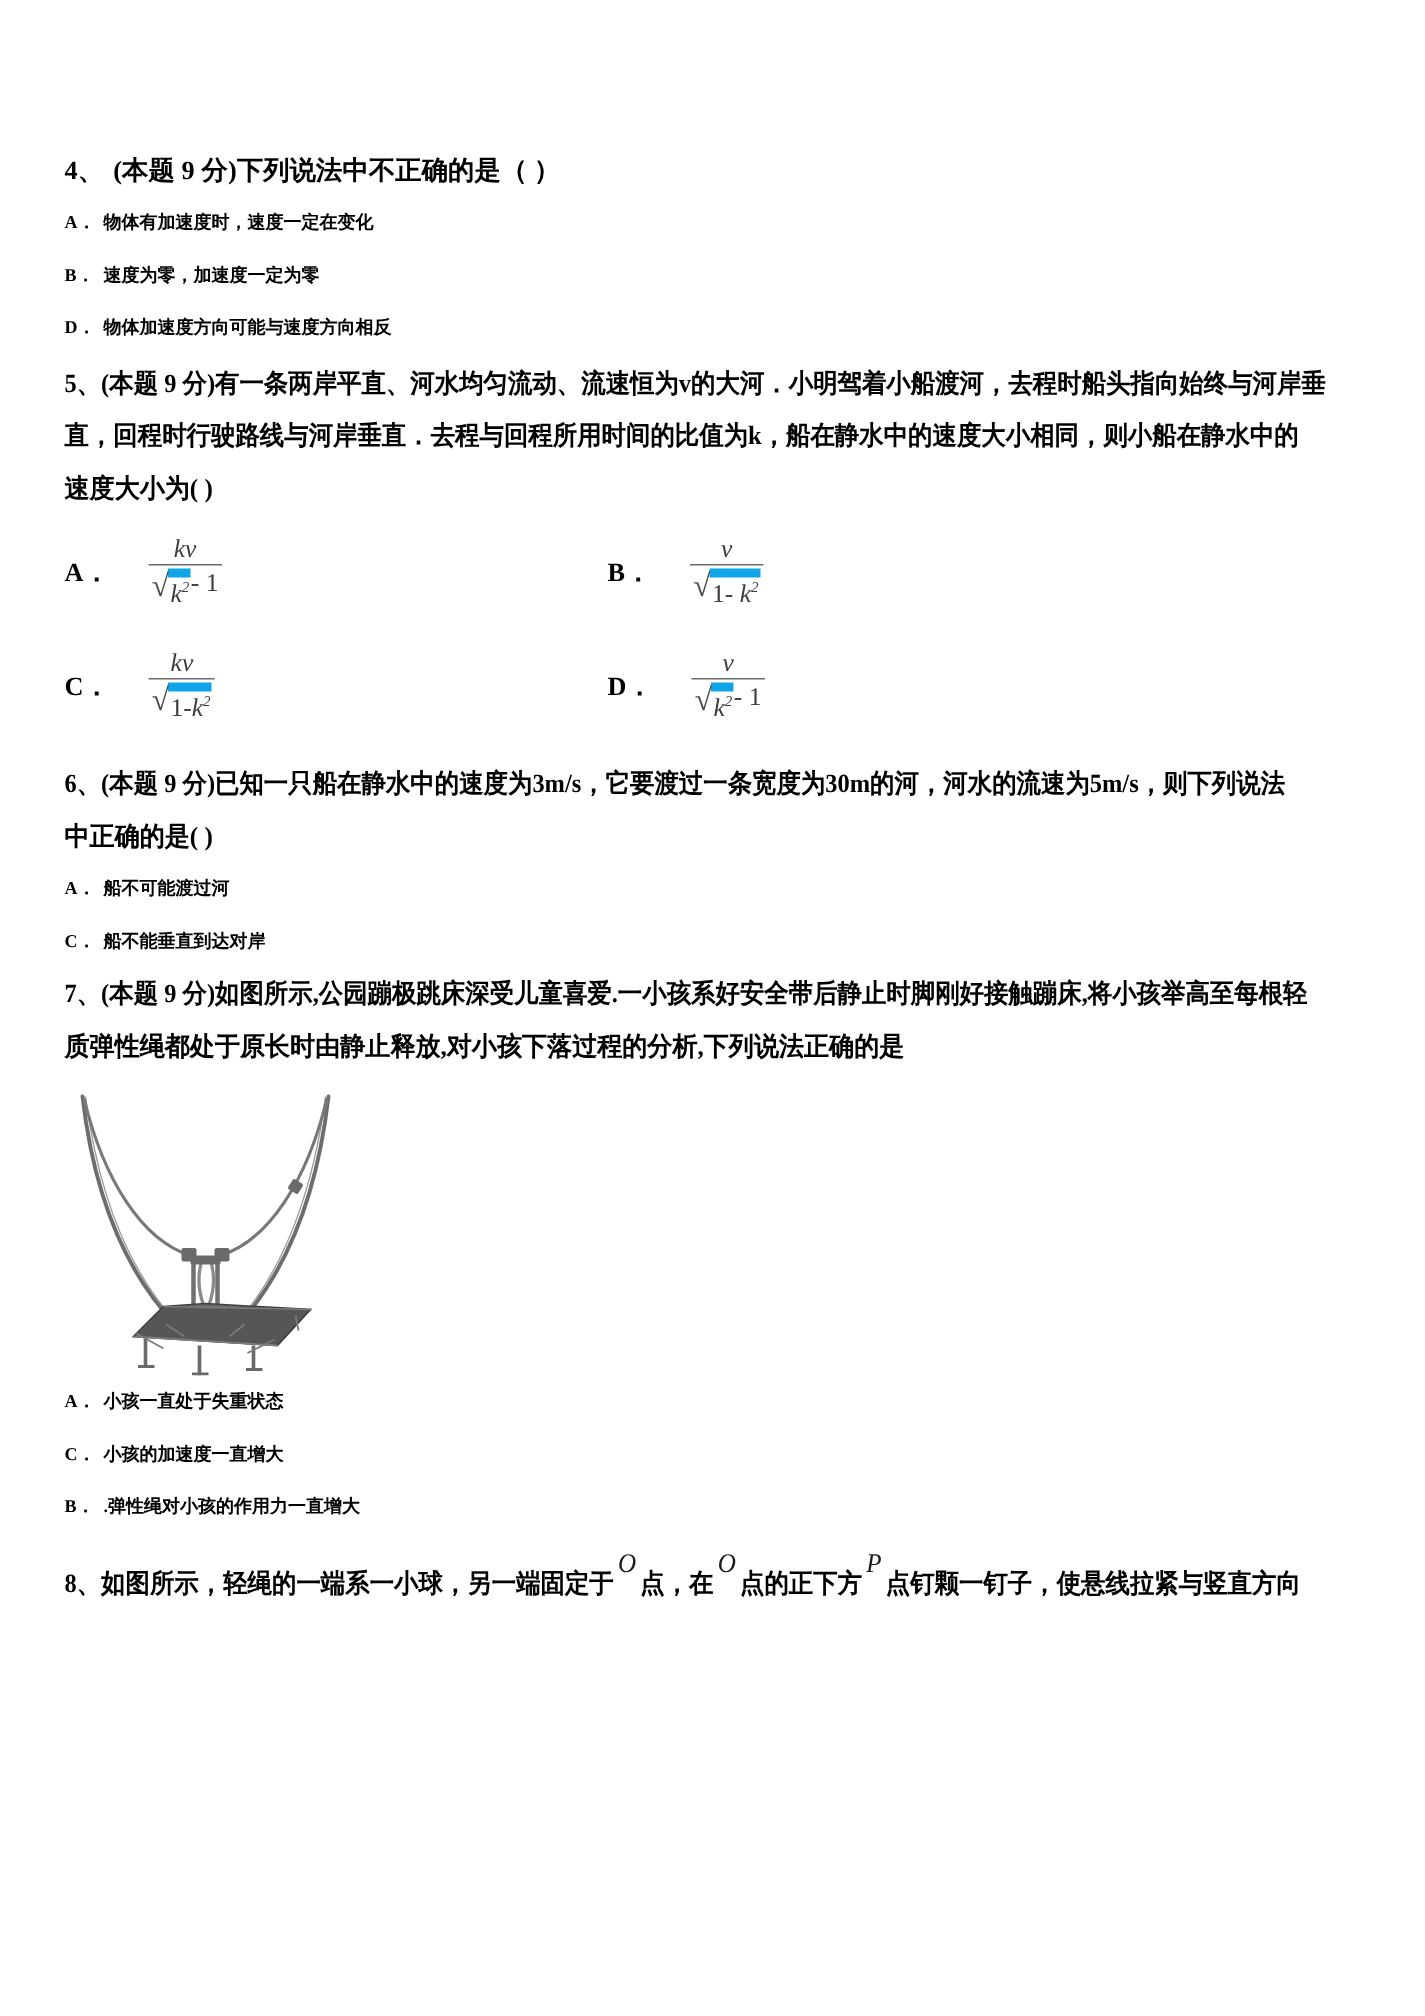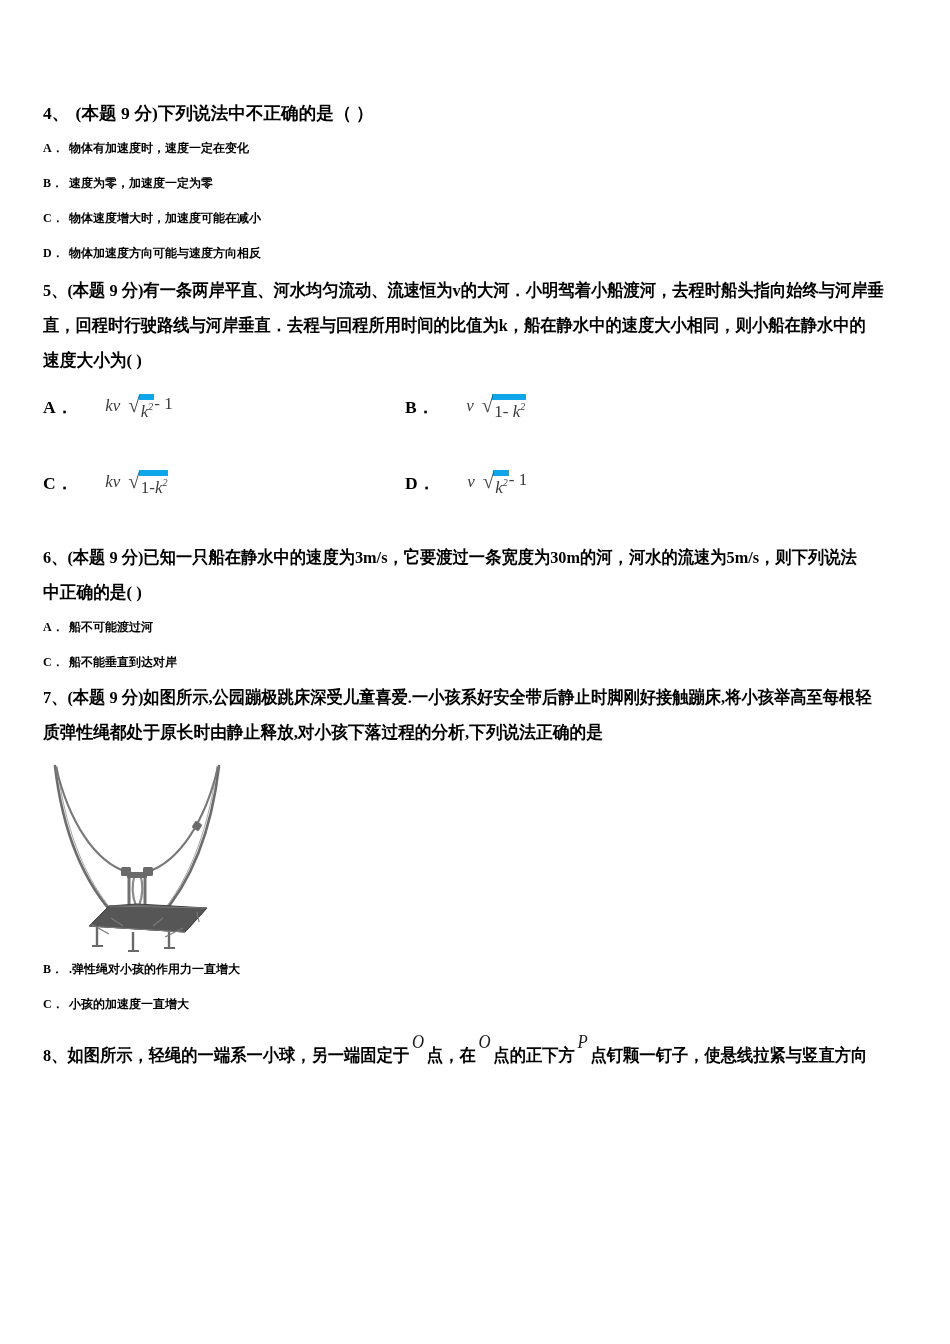--- a/index.html
+++ b/index.html
@@ -79,21 +79,21 @@
     align-items: center;
   }
   .mathopt .lbl {
     font-size: 17.5px;
     font-weight: bold;
     font-family: "Liberation Serif", serif;
     margin-right: 26px;
   }
   .frac {
     display: inline-flex;
-    flex-direction: row;
+    flex-direction: column;
     align-items: center;
     font-family: "Liberation Serif", "DejaVu Serif", serif;
     color: #3b3b3b;
   }
   .frac .num {
     font-size: 17px;
     font-style: italic;
     padding: 0 6px 1px 6px;
     line-height: 1.05;
   }
@@ -170,23 +170,20 @@
     <div>
       <div class="qline">
         <span class="qnum">4、</span><span style="display:inline-block;width:6px"></span><span class="qnum">(本题 9 分)</span><span>下列说法中不正确的是（ ）</span>
       </div>
 
       <div class="opt">
         <span class="lbl">A．</span><span>物体有加速度时，速度一定在变化</span>
       </div>
       <div class="opt">
         <span class="lbl">B．</span><span>速度为零，加速度一定为零</span>
-      </div>
-      <div class="opt">
-        <span class="lbl">C．</span><span>物体速度增大时，加速度可能在减小</span>
       </div>
       <div class="opt">
         <span class="lbl">D．</span><span>物体加速度方向可能与速度方向相反</span>
       </div>
     </div>
 
     <div style="margin-top:2px;">
       <div class="stem-narrow more"><span class="qnum">5、</span><span class="qnum">(本题 9 分)</span><span>有一条两岸平直、河水均匀流动、流速恒为v的大河．小明驾着小船渡河，去程时船头指向始终与河岸垂</span></div>
       <div class="stem-narrow more"><span>直，回程时行驶路线与河岸垂直．去程与回程所用时间的比值为k，船在静水中的速度大小相同，则小船在静水中的</span></div>
       <div class="stem-narrow"><span>速度大小为(      )</span></div>
@@ -316,24 +313,27 @@
           <path d="M45,190 L56,190" stroke="#6a6a6a" stroke-width="2"></path>
           <path d="M81,195 L92,195" stroke="#6a6a6a" stroke-width="2"></path>
           <path d="M117,192 L128,192" stroke="#6a6a6a" stroke-width="2"></path>
 
           <path d="M64,162 L76,170" fill="none" stroke="#7a7a7a" stroke-width="1.2"></path>
           <path d="M116,162 L106,170" fill="none" stroke="#7a7a7a" stroke-width="1.2"></path>
         </svg>
       </div>
 
       <div class="opt">
+        <span class="lbl">A．</span><span>小孩一直处于失重状态</span>
+      </div>
+      <div class="opt">
+        <span class="lbl">C．</span><span>小孩的加速度一直增大</span>
+      </div>
+      <div class="opt">
         <span class="lbl">B．</span><span>.弹性绳对小孩的作用力一直增大</span>
-      </div>
-      <div class="opt">
-        <span class="lbl">C．</span><span>小孩的加速度一直增大</span>
       </div>
     </div>
 
     <div style="margin-top:16px;">
       <div class="stem-narrow more"><span class="qnum">8、</span><span>如图所示，轻绳的一端系一小球，另一端固定于</span><span class="raised">O</span><span>点，在</span><span class="raised">O</span><span>点的正下方</span><span class="raised">P</span><span>点钉颗一钉子，使悬线拉紧与竖直方向</span></div>
     </div>
 
   </div>
 </div>
 

